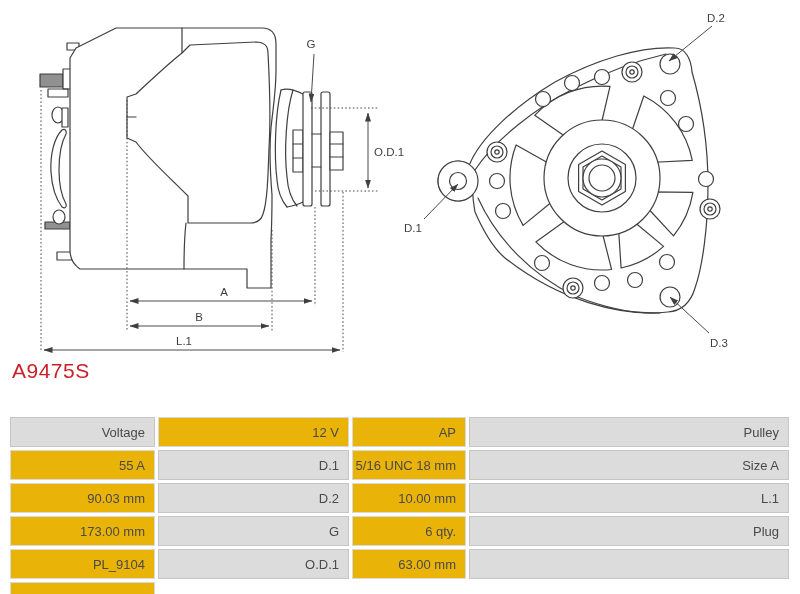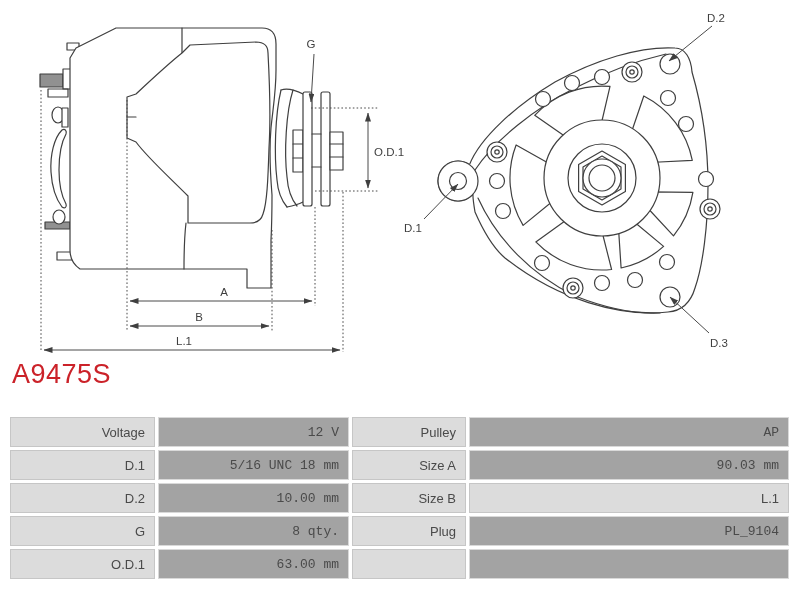--- a/index.html
+++ b/index.html
@@ -4,25 +4,25 @@
 <style>
   html,body{margin:0;padding:0;background:#fff;}
   body{width:800px;height:594px;position:relative;font-family:"Liberation Sans",sans-serif;overflow:hidden;}
   .diagram-svg{position:absolute;top:0;left:0;}
   .ln{stroke:var(--line);fill:none;stroke-width:1.2;stroke-linejoin:round;stroke-linecap:round;}
   .fw{fill:#ffffff;}
   .gray{fill:#919191;}
   .dim{stroke:var(--dim);stroke-width:1;fill:none;}
   .dot{stroke-dasharray:1.6 2.2;}
   .dlabel{font-size:11.5px;fill:var(--line);}
-  .part-number{position:absolute;left:12px;top:359px;font-size:27px;letter-spacing:.5px;color:var(--accent);}
+  .part-number{position:absolute;left:12px;top:359px;font-size:21px;letter-spacing:.5px;color:var(--accent);}
   .spec-table{position:absolute;left:10px;top:391px;width:779px;display:grid;grid-template-columns:145px 191px 114px 1fr;gap:3px;margin-top:26px;}
   .cell{height:30px;line-height:29px;text-align:right;padding-right:9px;font-size:13px;color:var(--text);box-sizing:border-box;white-space:nowrap;}
   .cell.label{background:var(--cellbg);border:1px solid var(--border_label);}
-  .cell.value{background:#a3a3a3;border:1px solid var(--border_value);font-family:Liberation Mono, monospace;}
+  .cell.value{background:#eab308;border:1px solid var(--border_value);}
 </style>
 </head>
 <body>
 
 <svg class="diagram-svg" width="800" height="362" viewBox="0 0 800 362">
   <defs>
     <marker id="arr" markerWidth="9" markerHeight="6" refX="8.5" refY="3" orient="auto-start-reverse">
       <path d="M0,0 L9,3 L0,6 Z" fill="#3f3f3f"></path>
     </marker>
     <pattern id="threads" width="3" height="10" patternUnits="userSpaceOnUse">
@@ -193,36 +193,37 @@
       <text class="dlabel" x="710" y="347">D.3</text>
     </g>
   </g>
 </svg>
 
 <div class="part-number">A9475S</div>
 
 <div class="spec-table">
   <div class="cell label">Voltage</div>
   <div class="cell value">12 V</div>
+  <div class="cell value">AP</div>
   <div class="cell label">Pulley</div>
-  <div class="cell value">AP</div>
-
+
+  <div class="cell value">55 A</div>
   <div class="cell label">D.1</div>
   <div class="cell value">5/16 UNC 18 mm</div>
 
   <div class="cell label">Size A</div>
   <div class="cell value">90.03 mm</div>
   <div class="cell label">D.2</div>
   <div class="cell value">10.00 mm</div>
 
-  <div class="cell label">Size B</div>
   <div class="cell label">L.1</div>
+  <div class="cell value">173.00 mm</div>
 
   <div class="cell label">G</div>
-  <div class="cell value">8 qty.</div>
+  <div class="cell value">6 qty.</div>
   <div class="cell label">Plug</div>
   <div class="cell value">PL_9104</div>
 
   <div class="cell label">O.D.1</div>
   <div class="cell value">63.00 mm</div>
   <div class="cell label"></div>
   <div class="cell value"></div>
 </div>
 
 </body></html>

